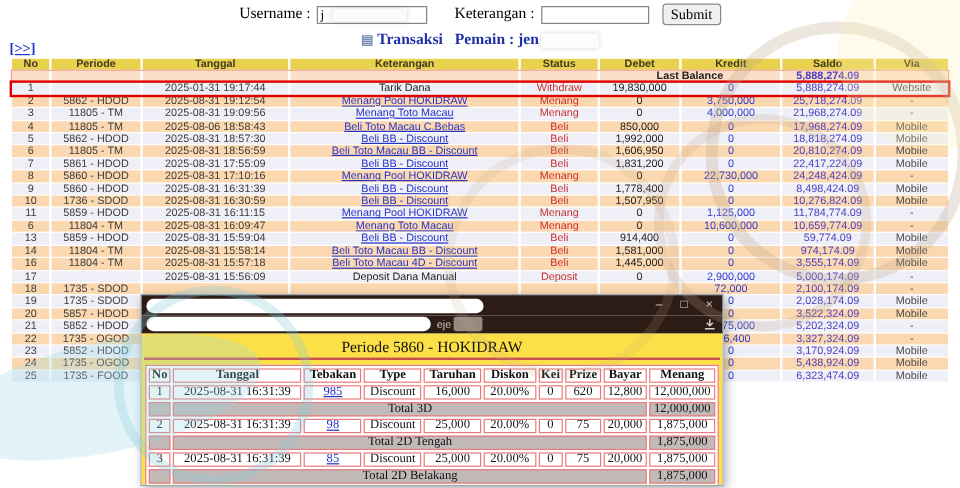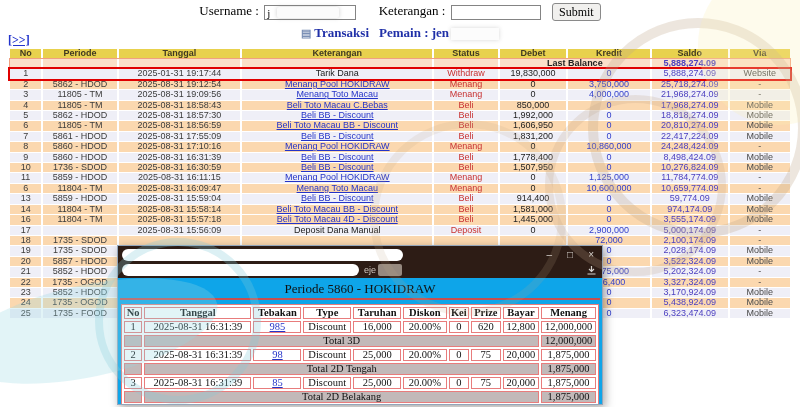--- a/index.html
+++ b/index.html
@@ -58,21 +58,21 @@
   .tab-pill{position:absolute;left:4px;top:3px;width:281px;height:12px;border-radius:6px;background:#fff;}
   .win-controls{position:absolute;right:8px;top:0;height:17px;display:flex;gap:15px;
                 align-items:center;color:#D6D2CE;font-size:10px;line-height:17px;}
   .win-controls span{cursor:pointer;}
   .addressbar{position:relative;height:15px;background:#2D1C15;text-align:right;}
   .addr-pill{position:absolute;left:4px;top:1px;width:237px;height:12px;border-radius:6px;background:#fff;}
   .addr-frag{position:absolute;left:246px;top:2px;font-size:9px;line-height:11px;color:#CFC5BD;}
   .addr-redact{position:absolute;left:260px;top:1px;width:24px;height:12px;background:#96897F;border-radius:2px;}
   .dl-icon{position:absolute;right:5px;top:2px;width:11px;height:11px;cursor:pointer;}
 
-  .popup-content{position:relative;height:126px;background:#0ea5e9;overflow:hidden;}
+  .popup-content{position:relative;height:126px;background:#fde047;overflow:hidden;}
   .popup-title{text-align:center;font-family:"Liberation Serif",serif;font-size:13px;
                line-height:15px;color:#111;padding-top:3px;}
   .popup-hr{border:0;border-top:2px solid #C65050;margin:2px 2px 0 2px;}
   .popup-table{margin:4px auto 0 auto;width:478px;border-spacing:2px;table-layout:fixed;
                font-family:"Liberation Serif",serif;font-size:10.5px;
                border:1px solid #E87C7C;background:#fff;}
   .popup-table th,.popup-table td{border:1px solid #E87C7C;padding:0;text-align:center;
                height:10px;line-height:10px;overflow:hidden;white-space:nowrap;box-sizing:border-box;}
   .popup-table th{font-weight:bold;color:#111;}
   .popup-table td{color:#111;}
@@ -180,21 +180,21 @@
           <td class="c-ket"><a>Menang Toto Macau</a></td>
           <td class="c-status">Menang</td>
           <td class="c-debet">0</td>
           <td class="c-kredit">4,000,000</td>
           <td class="c-saldo">21,968,274.09</td>
           <td class="c-via">-</td>
         </tr>
         <tr class="r-even">
           <td class="c-no">4</td>
           <td class="c-periode">11805 - TM</td>
-          <td class="c-tanggal">2025-08-31 18:58:43</td>
+          <td class="c-tanggal">2025-08-06 18:58:43</td>
           <td class="c-ket"><a>Beli Toto Macau C.Bebas</a></td>
           <td class="c-status">Beli</td>
           <td class="c-debet">850,000</td>
           <td class="c-kredit">0</td>
           <td class="c-saldo">17,968,274.09</td>
           <td class="c-via">Mobile</td>
         </tr>
         <tr class="r-odd">
           <td class="c-no">5</td>
           <td class="c-periode">5862 - HDOD</td>
@@ -228,21 +228,21 @@
           <td class="c-saldo">22,417,224.09</td>
           <td class="c-via">Mobile</td>
         </tr>
         <tr class="r-even">
           <td class="c-no">8</td>
           <td class="c-periode">5860 - HDOD</td>
           <td class="c-tanggal">2025-08-31 17:10:16</td>
           <td class="c-ket"><a>Menang Pool HOKIDRAW</a></td>
           <td class="c-status">Menang</td>
           <td class="c-debet">0</td>
-          <td class="c-kredit">10,860,000</td>
+          <td class="c-kredit">22,730,000</td>
           <td class="c-saldo">24,248,424.09</td>
           <td class="c-via">-</td>
         </tr>
         <tr class="r-odd">
           <td class="c-no">9</td>
           <td class="c-periode">5860 - HDOD</td>
           <td class="c-tanggal">2025-08-31 16:31:39</td>
           <td class="c-ket"><a>Beli BB - Discount</a></td>
           <td class="c-status">Beli</td>
           <td class="c-debet">1,778,400</td>

